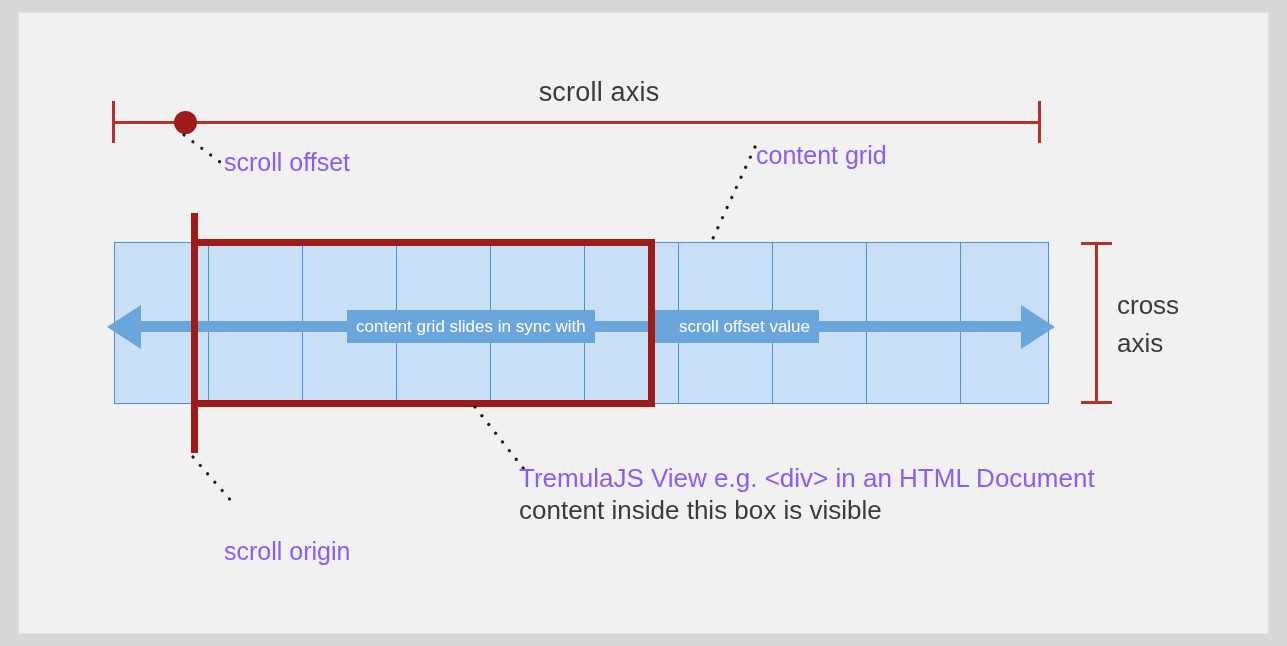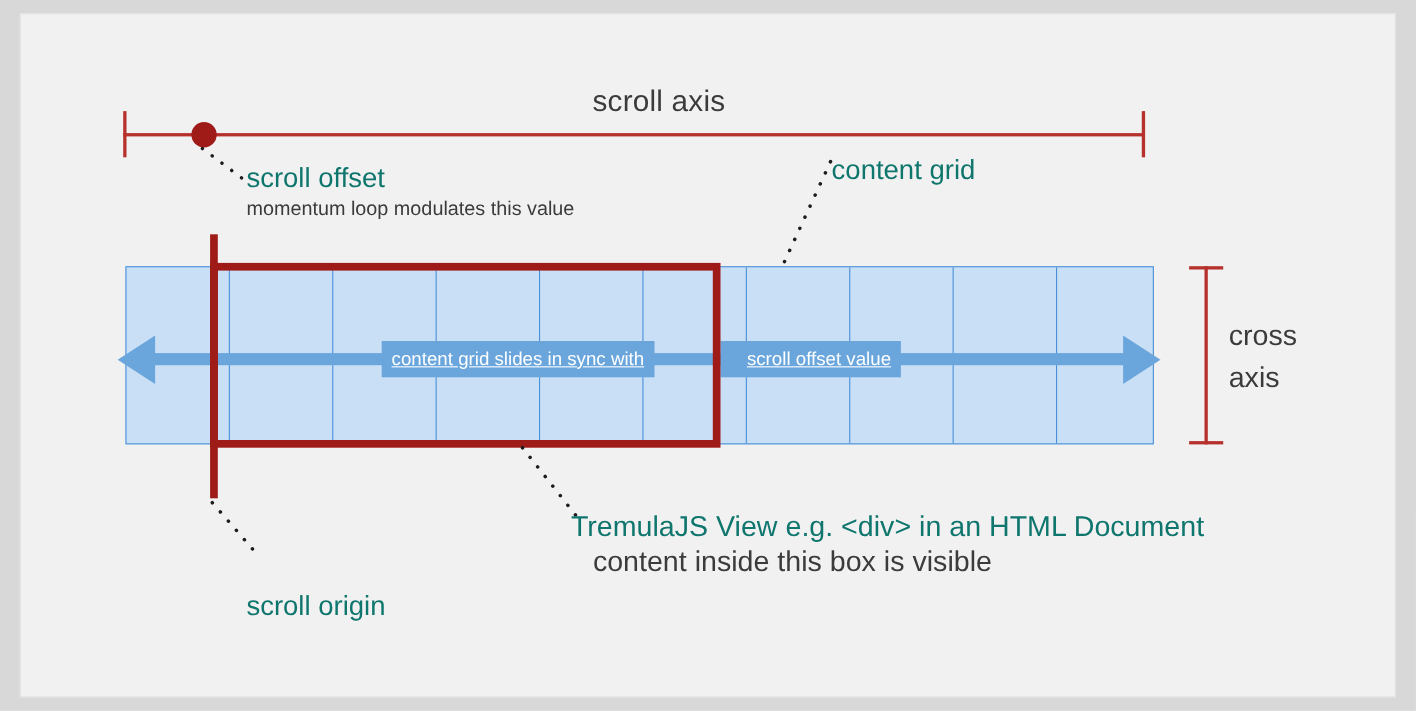--- a/index.html
+++ b/index.html
@@ -78,42 +78,42 @@
 
   
   .leader {
     position: absolute;
     overflow: visible;
   }
 
   
   .ann-title {
     font-size: 25px;
-    color: #0f766e;
+    color: #8b5cf6;
     white-space: nowrap;
     line-height: 1.05;
   }
   .ann-sub {
     font-size: 18px;
     color: #3b3b3b;
     white-space: nowrap;
     line-height: 1.25;
     margin-top: 3px;
   }
   .ann-block { position: absolute; }
 
   #ann-scroll-offset { left: 205px; top: 136px; }
   #ann-content-grid  { left: 737px; top: 129px; text-align: right; }
   #ann-scroll-origin { left: 205px; top: 481px; margin-top: 44px; }
   #ann-view {
     left: 500px;
     top: 452px;
   }
   #ann-view .ann-title { font-size: 26px; }
-  #ann-view .ann-sub   { font-size: 26px; color:#3b3b3b; margin-top: 2px; margin-left: 20px; }
+  #ann-view .ann-sub   { font-size: 26px; color:#3b3b3b; margin-top: 2px; }
 
   
   #grid {
     position: absolute;
     left: 95px;
     top: 229px;
     width: 935px;
     height: 162px;
     background: #c9dff5;
     border: 1px solid #4a90d9;
@@ -156,21 +156,20 @@
     position: absolute;
     top: 297px;
     height: 33px;
     line-height: 33px;
     background: #6aa6dc;
     color: #ffffff;
     font-size: 17px;
     padding: 0 9px;
     white-space: nowrap;
     box-sizing: border-box;
-    text-decoration: underline;
   }
   #arrow-label-a { left: 328px; }
   #arrow-label-b { left: 636px; padding-left: 24px; }
 
   
   #view-box {
     position: absolute;
     left: 172px;
     top: 226px;
     width: 464px;
@@ -235,21 +234,20 @@
     <div class="axis-line" id="scroll-axis-tick-right"></div>
     <div id="scroll-axis-title">scroll axis</div>
     <div id="scroll-offset-dot"></div>
 
     <svg class="leader" style="left:160px; top:118px; width:60px; height:40px;">
       <line x1="5" y1="4" x2="45" y2="34" stroke="#1c1c1c" stroke-width="3.2" stroke-linecap="round" stroke-dasharray="0.1 11"></line>
     </svg>
 
     <div class="ann-block" id="ann-scroll-offset">
       <div class="ann-title">scroll offset</div>
-      <div class="ann-sub">momentum loop modulates this value</div>
     </div>
 
     <svg class="leader" style="left:668px; top:128px; width:80px; height:140px;">
       <line x1="68" y1="6" x2="10" y2="132" stroke="#1c1c1c" stroke-width="3.2" stroke-linecap="round" stroke-dasharray="0.1 11"></line>
     </svg>
 
     <div class="ann-block" id="ann-content-grid">
       <div class="ann-title">content grid</div>
     </div>
 

